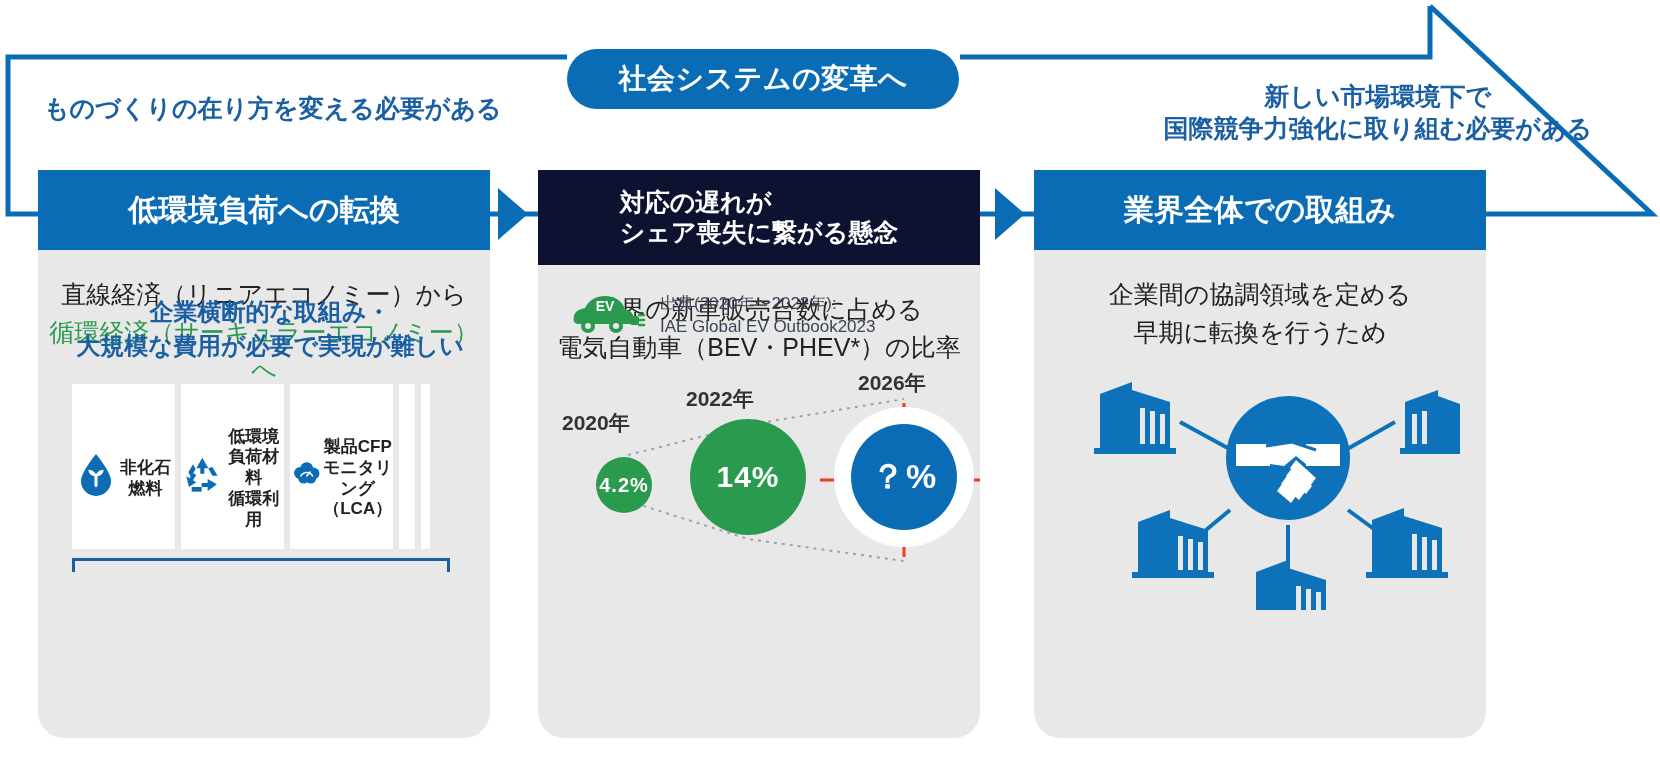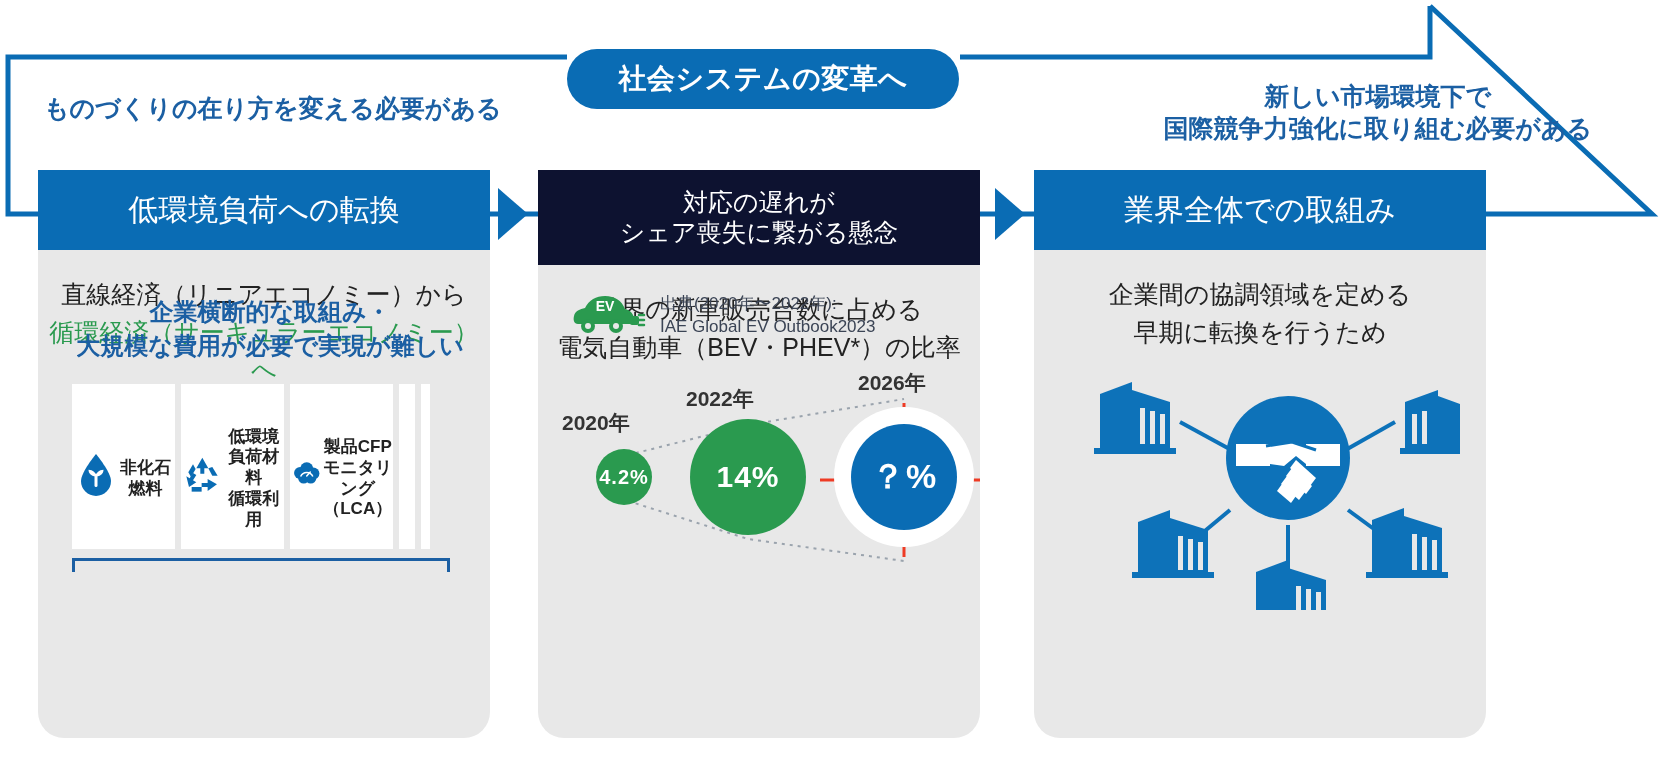--- a/index.html
+++ b/index.html
@@ -51,22 +51,21 @@
     top: 170px;
     background: #e8e8e8;
     border-bottom-left-radius: 26px;
     border-bottom-right-radius: 26px;
     overflow: hidden;
   }
   .panel-head {
     height: 80px;
     display: flex; align-items: center; justify-content: center;
     color: #fff;
-    font-weight: 400;
-    text-align: center;
+    font-weight: 700;
     line-height: 1.18;
     white-space: pre-line;
   }
   .panel-body { position: relative; }
 
   #panel-left  { left: 38px;   width: 452px; height: 568px; }
   #panel-mid   { left: 538px;  width: 442px; height: 568px; }
   #panel-right { left: 1034px; width: 452px; height: 568px; }
 
   #panel-left  .panel-head { background: #0a6cb4; font-size: 30px; }
@@ -157,21 +156,21 @@
   
   .bubble-area { position: absolute; left: 0; top: 116px; width: 442px; height: 200px; }
   .bubble {
     position: absolute;
     border-radius: 50%;
     display: flex; align-items: center; justify-content: center;
     color: #fff; font-weight: 700;
     background: #2a9a4f;
   }
   .bubble .big { font-size: 30px; letter-spacing: 1px; }
-  #bub-2020 { left: 58px; top: 68px; width: 56px; height: 56px; align-items: center; }
+  #bub-2020 { left: 58px; top: 76px; width: 56px; height: 56px; align-items: center; }
   #bub-2020 .big { font-size: 20px; }
   #bub-2022 { left: 152px; top: 38px; width: 116px; height: 116px; }
   #bub-2026-ring {
     position: absolute; left: 296px; top: 26px; width: 140px; height: 140px;
     border-radius: 50%; background: #ffffff;
   }
   #bub-2026 { left: 313px; top: 43px; width: 106px; height: 106px; background: #0a6cb4; }
   #bub-2026 .big { font-size: 34px; }
 
   .yr-label {

